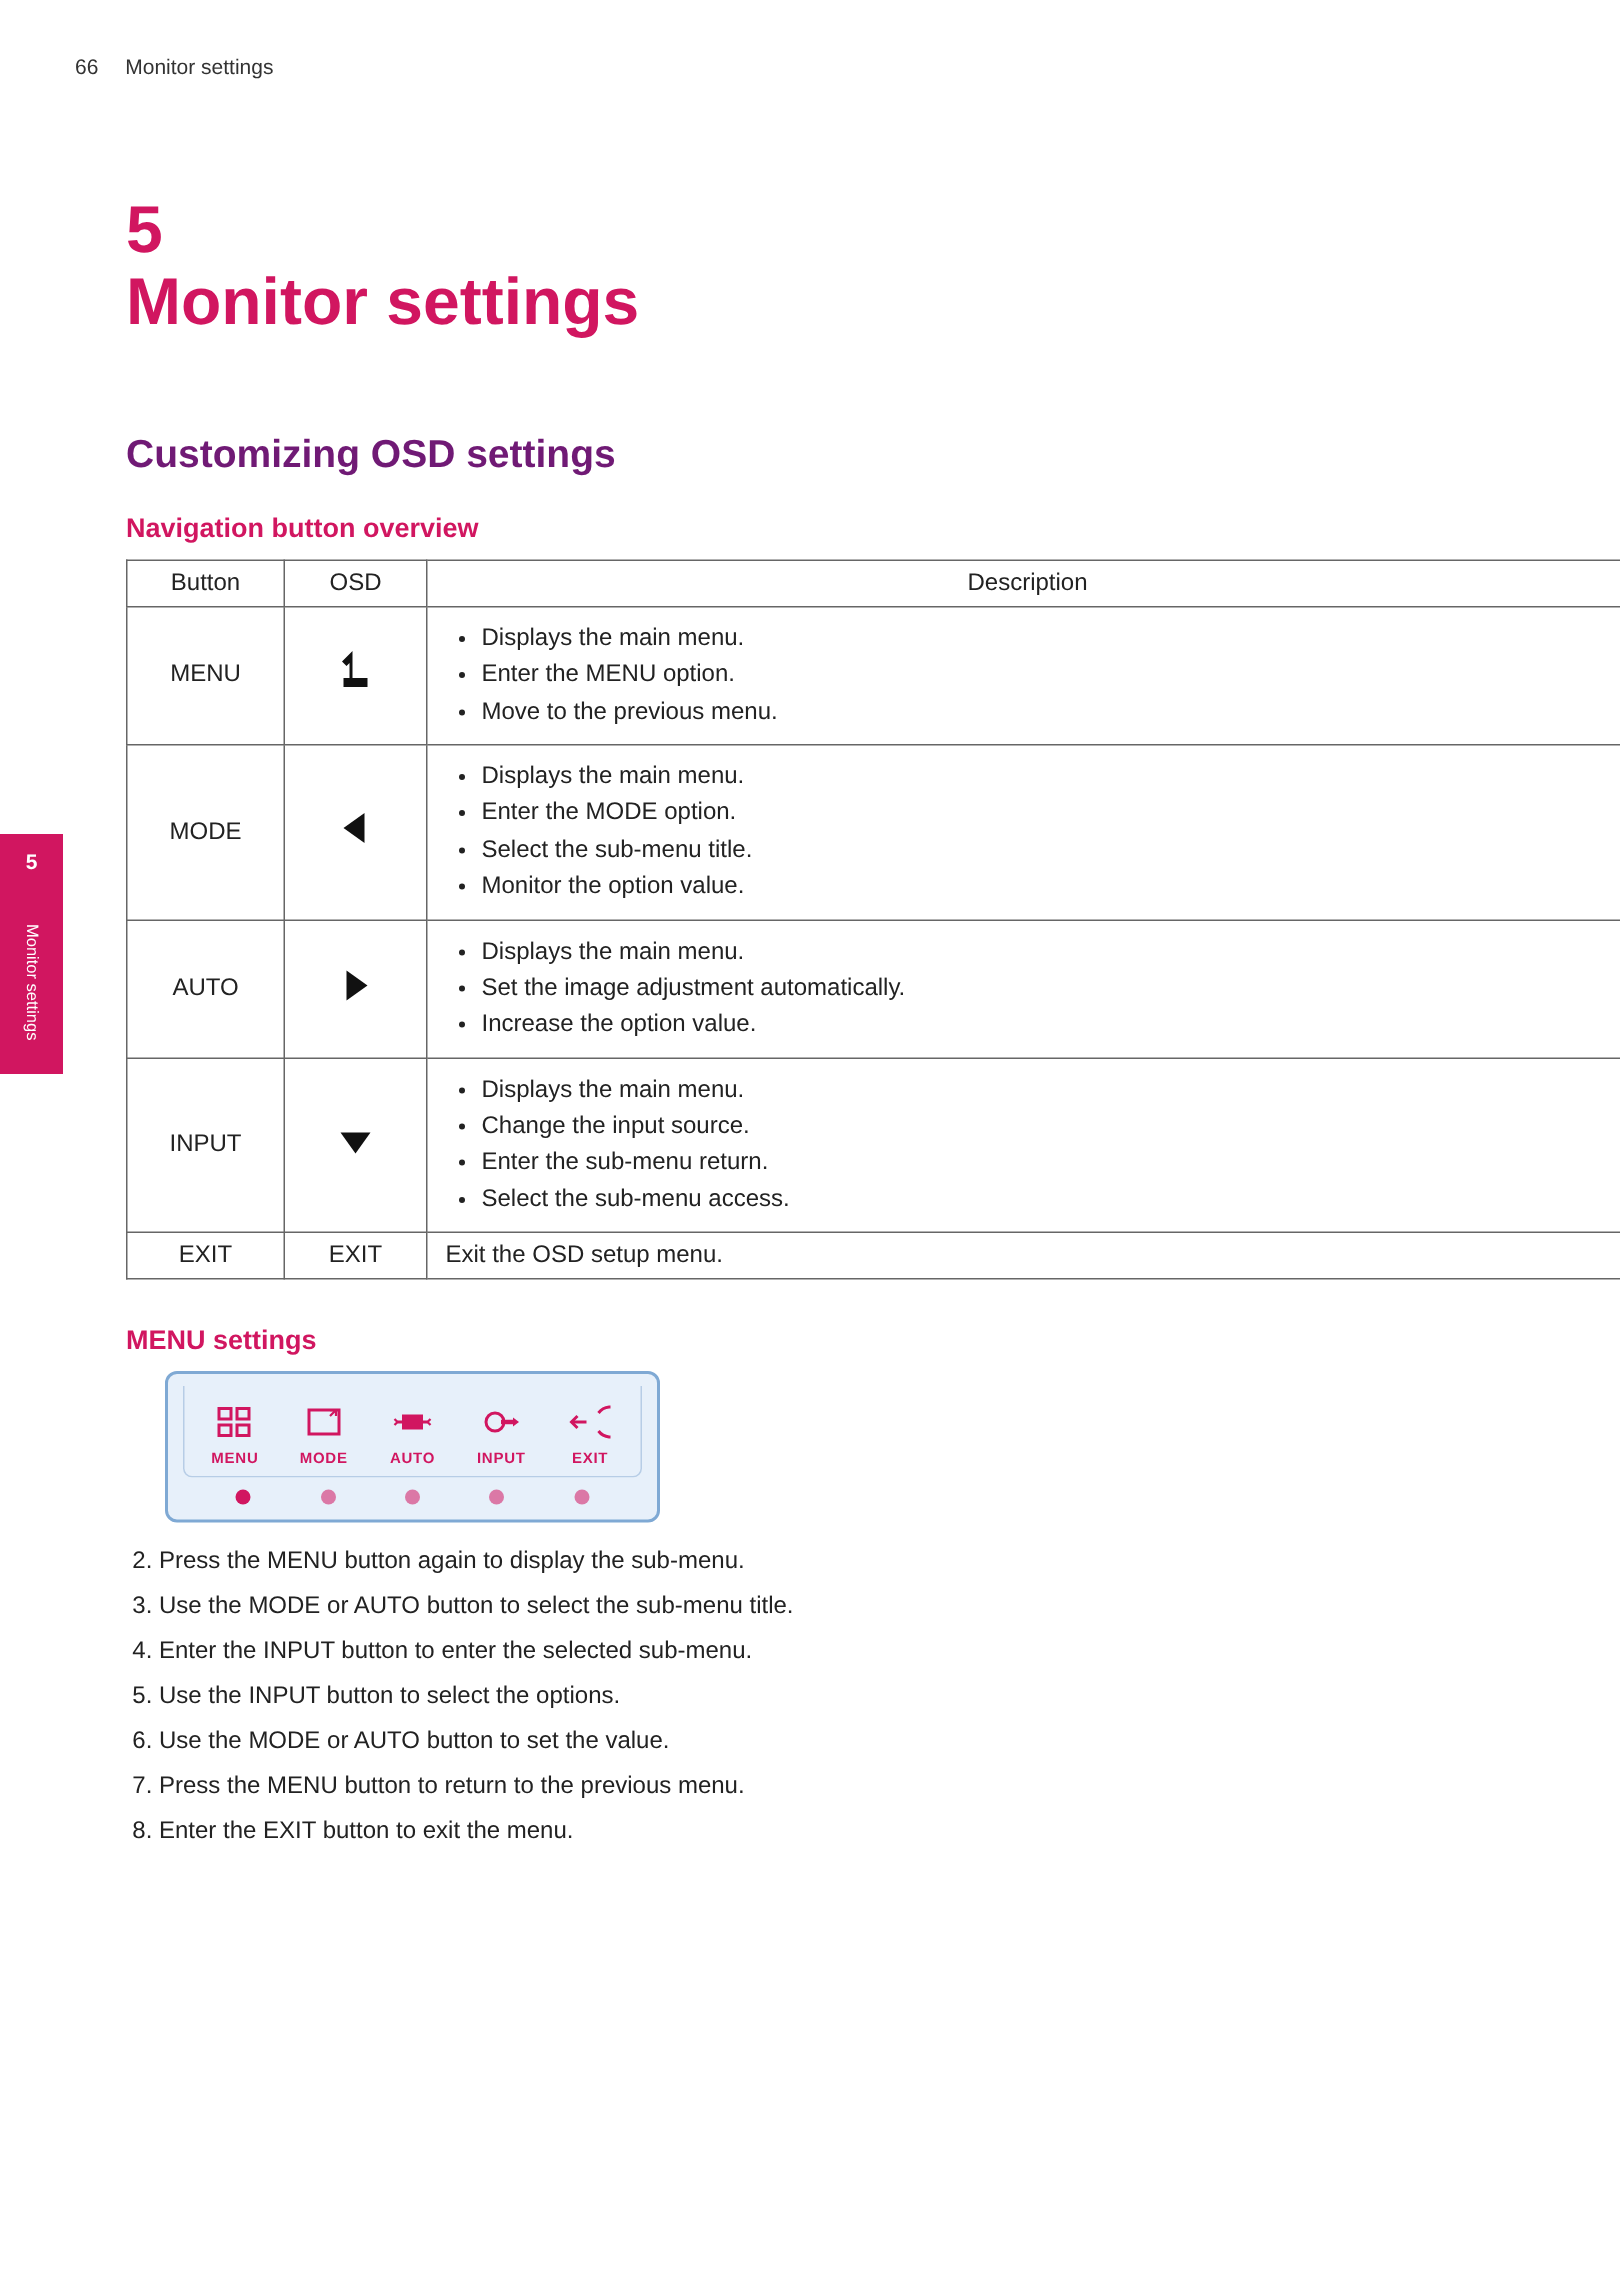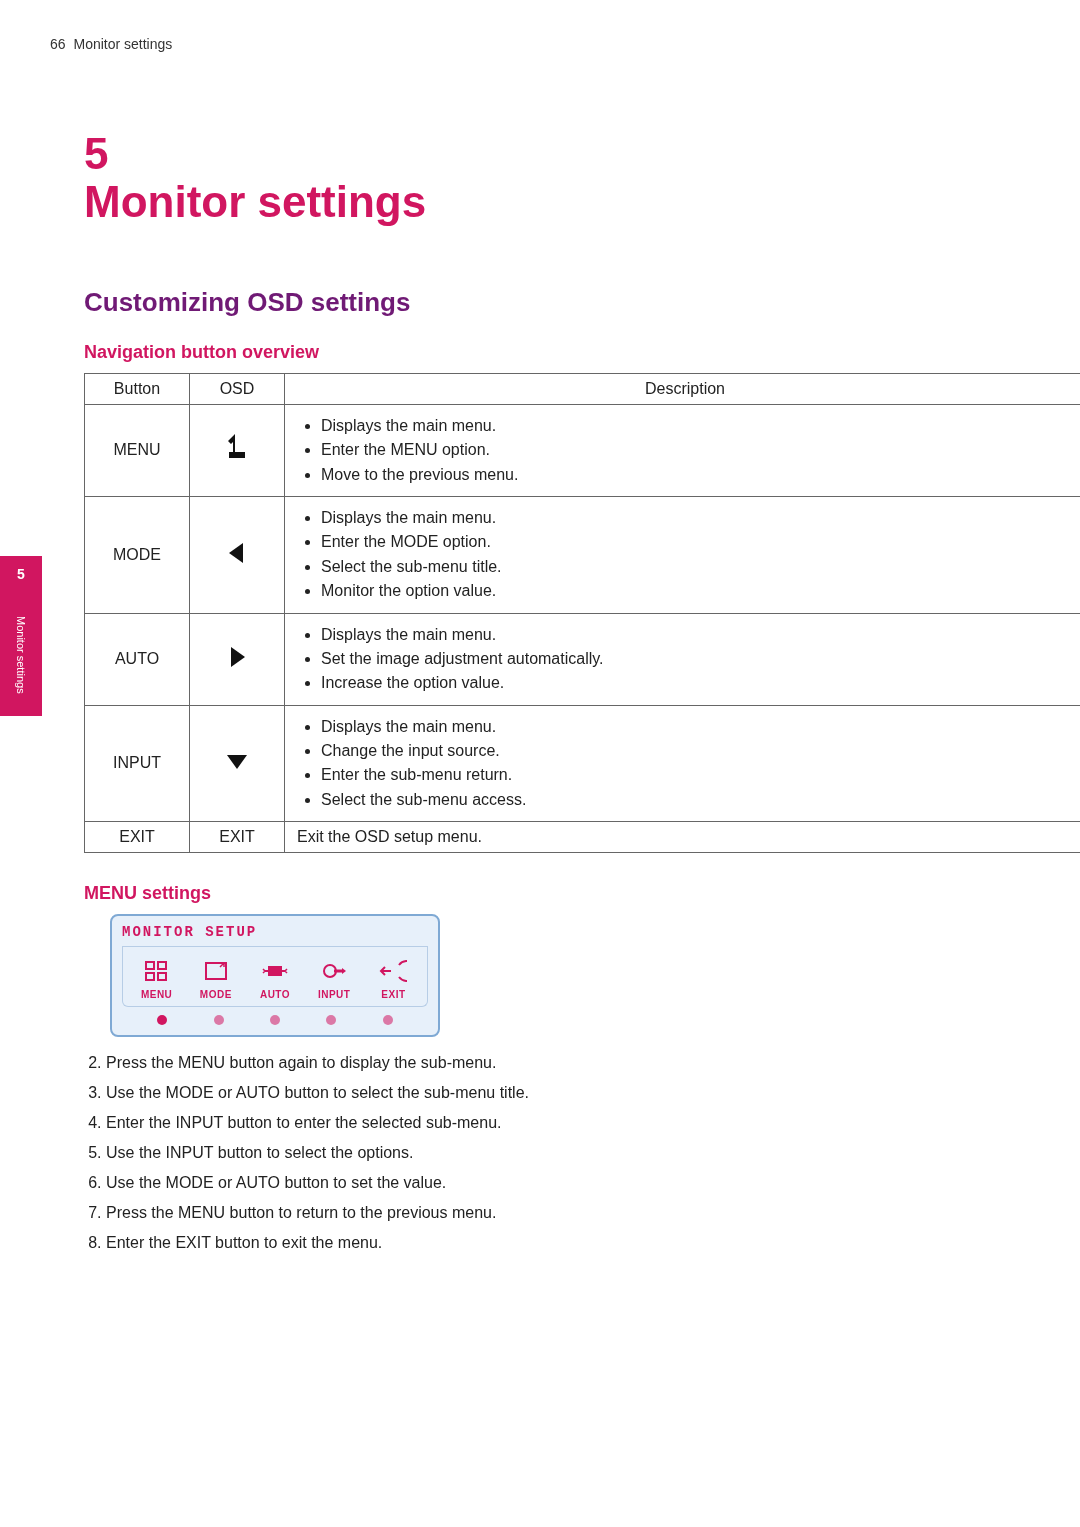--- a/index.html
+++ b/index.html
@@ -19,21 +19,21 @@
     overflow: hidden;
   }
   .header {
     position: absolute;
     top: 36px;
     left: 50px;
     font-size: 14px;
     color: #333;
   }
   .header .pg-num {
-    margin-right: 4px;
+    margin-right: 14px;
   }
   .side-tab {
     position: absolute;
     left: 0;
     top: 556px;
     width: 42px;
     height: 160px;
     background: #d11660;
     color: #fff;
   }
@@ -312,21 +312,20 @@
         </tr>
       </tbody>
     </table>
 
     <div class="menu-steps">
       <h3 class="subheading">MENU settings</h3>
 
 
       <div class="osd-figure">
         <div class="osd-box">
-          <div class="osd-title">MONITOR SETUP</div>
           <div class="osd-icons-row">
             <div class="osd-icon-cell">
               <span>
                 <svg viewBox="0 0 28 24">
                     <g fill="none" stroke="#d11660" stroke-width="2">
                       <rect x="3" y="3" width="8" height="7"></rect>
                       <rect x="15" y="3" width="8" height="7"></rect>
                       <rect x="3" y="14" width="8" height="7"></rect>
                       <rect x="15" y="14" width="8" height="7"></rect>
                     </g>

